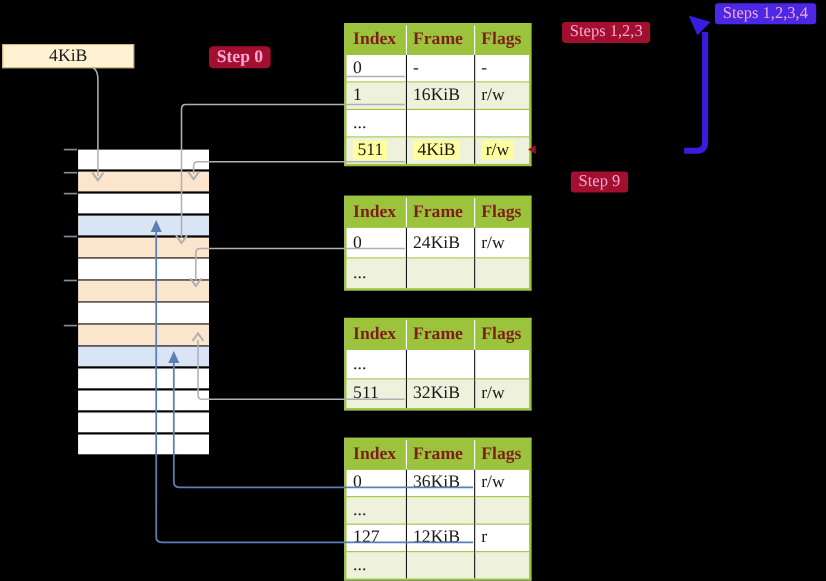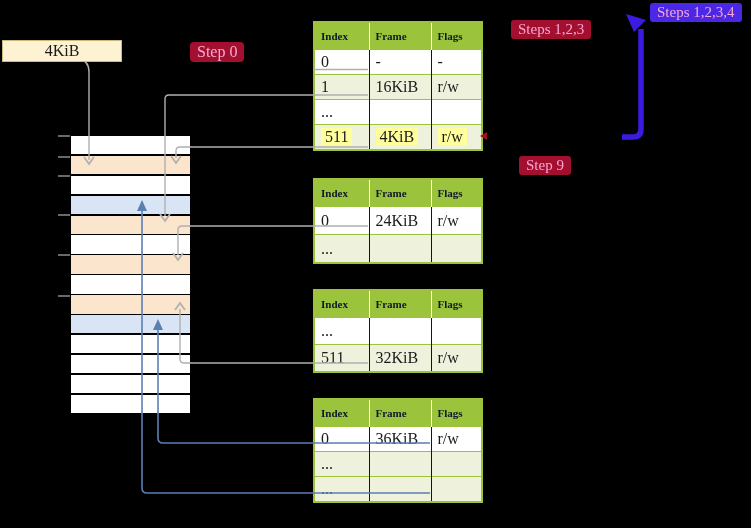--- a/index.html
+++ b/index.html
@@ -23,31 +23,31 @@
   .big-head{fill:var(--violet);}
   .tick{stroke:var(--tickGray);stroke-width:1.5;}
   .red-head{fill:var(--darkRed);}
 
   
   .label-4kib{position:absolute;left:2px;top:40px;width:118px;height:20px;line-height:20px;
     background:var(--cream);border:1px solid var(--creamBorder);color:var(--textDark);
     text-align:center;font-size:16px;z-index:6;}
   .chip{position:absolute;color:#f9a8d4;font-size:15px;line-height:17px;padding:1px 7px;
     border-radius:3px;background:var(--darkRed);z-index:6;white-space:nowrap;}
-  .chip-step0{left:190px;top:42px;font-size:16px;line-height:18px;border-radius:4px;}
+  .chip-step0{left:190px;top:42px;font-size:16px;line-height:18px;border-radius:4px;font-weight:bold;}
   .chip-steps123{left:511px;top:20px;}
   .chip-steps1234{left:650px;top:3px;background:var(--violetBox);}
   .chip-step4{left:519px;top:156px;}
 
   
   table.ptable{position:absolute;left:313px;width:168px;border-collapse:collapse;table-layout:fixed;
     border:2px solid var(--green);background:#fff;color:var(--textDark);font-size:16px;z-index:4;}
   .ptable col.c-index{width:55px;} .ptable col.c-frame{width:62px;} .ptable col.c-flags{width:51px;}
-  .ptable th{background:var(--green);color:#0f172a;font-weight:bold;text-align:left;
-    padding:2px 0 2px 6px;height:22px;border-left:1px solid #fff;font-size:11px;}
+  .ptable th{background:var(--green);color:#7f1d1d;font-weight:bold;text-align:left;
+    padding:2px 0 2px 6px;height:22px;border-left:1px solid #fff;font-size:16px;}
   .ptable th:first-child{border-left:none;}
   .ptable td{padding:1px 0 1px 6px;border-top:1px solid var(--green);
     border-left:1px solid var(--colBorder);vertical-align:middle;overflow:hidden;}
   .ptable td:first-child{border-left:none;}
   .ptable tr[data-shade="green"] td{background:var(--lightGreen);}
   .ptable tr[data-shade="white"] td{background:#ffffff;}
   .t1{top:21px;}  .t1 td{height:22px;}
   .t2{top:178px;} .t2 td{height:25px;}
   .t3{top:289px;} .t3 td{height:24px;}
   .t4{top:398px;} .t4 td{height:22px;}
@@ -229,20 +229,25 @@
       <tr data-shade="white">
         <td>0</td>
         <td>36KiB</td>
         <td>r/w</td>
       </tr>
       <tr data-shade="green">
         <td>...</td>
         <td></td>
         <td></td>
       </tr>
+      <tr data-shade="white">
+        <td>127</td>
+        <td>12KiB</td>
+        <td>r</td>
+      </tr>
       <tr data-shade="green">
         <td>...</td>
         <td></td>
         <td></td>
       </tr>
     </tbody>
   </table>
 
 </div>
 

